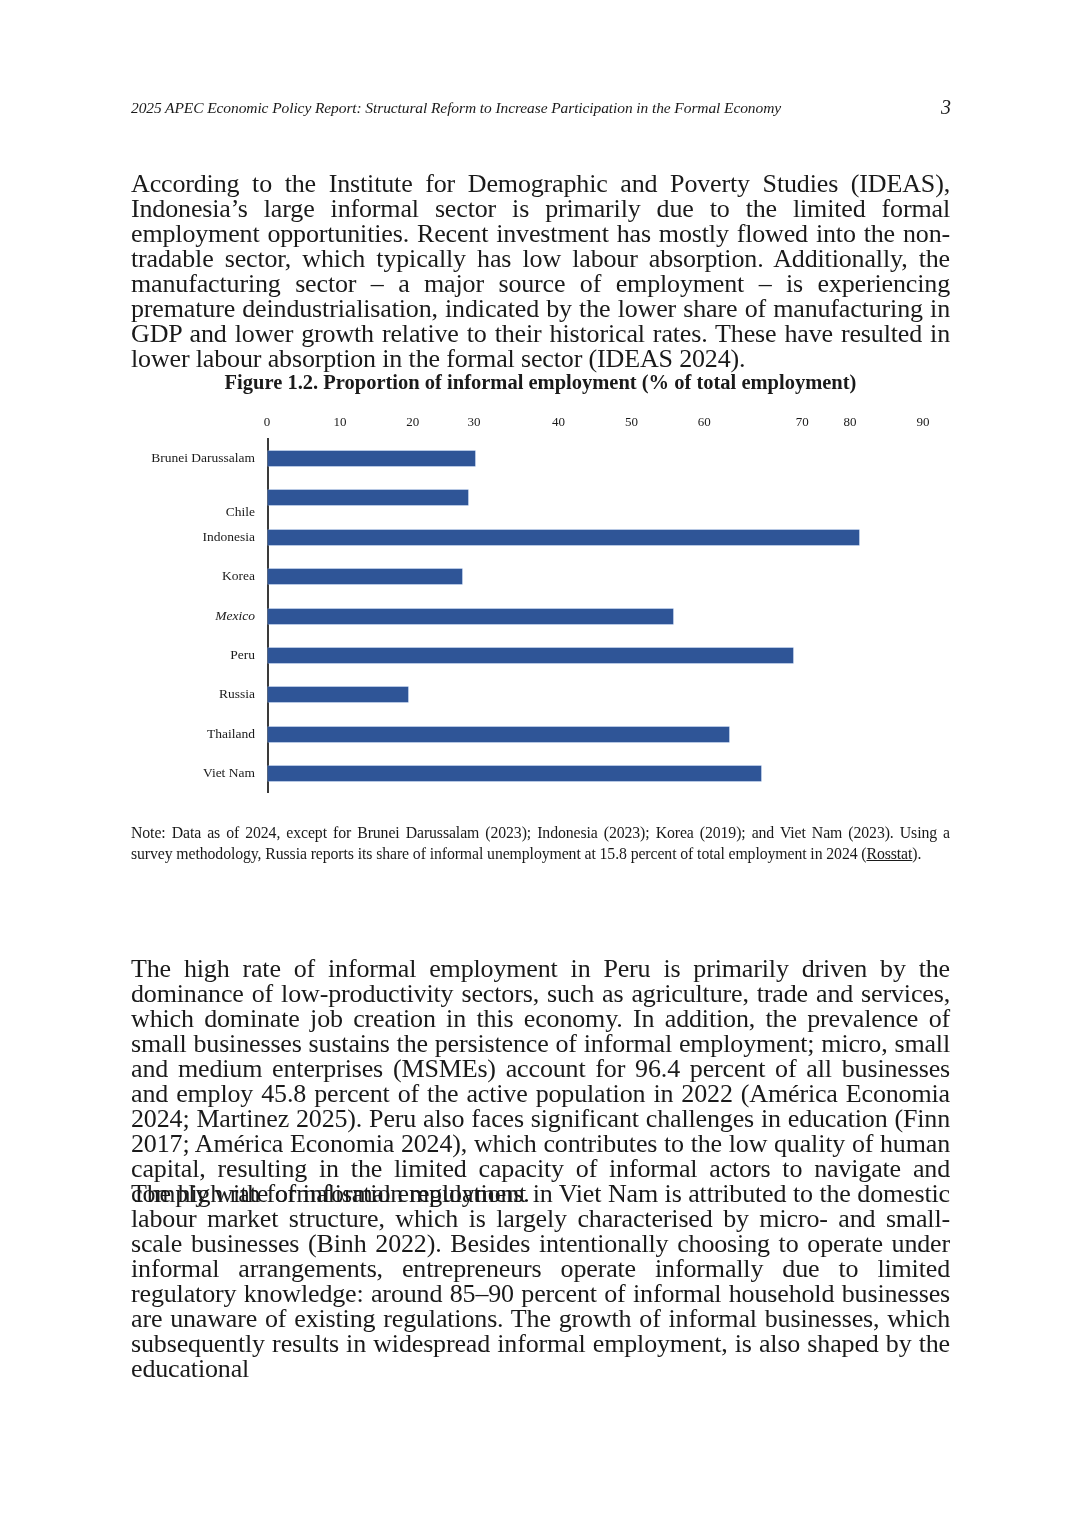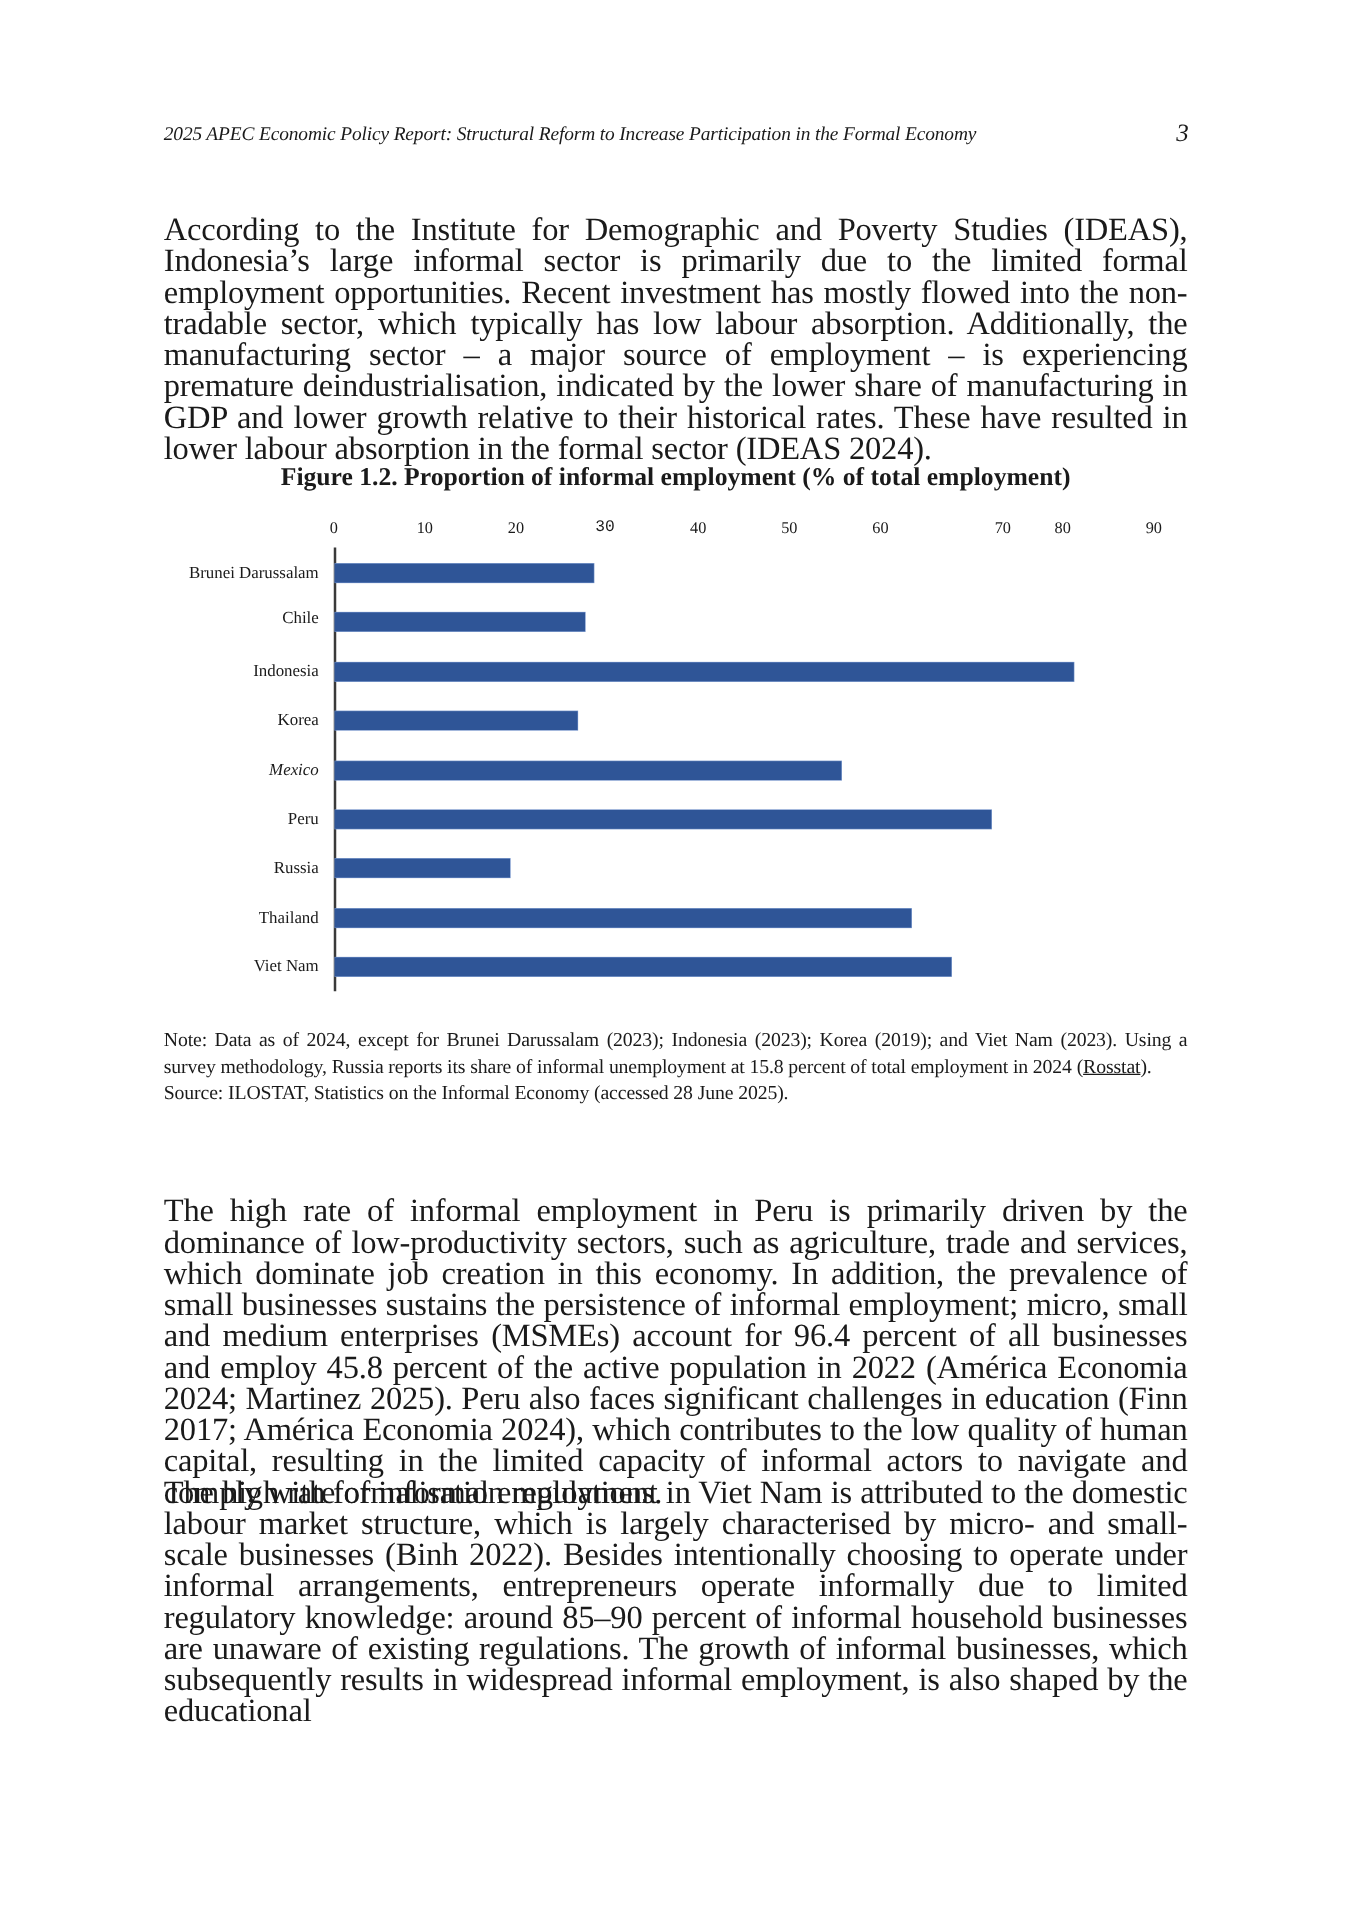--- a/index.html
+++ b/index.html
@@ -27,46 +27,45 @@
 
 <p class="para" style="top:171px;margin:0;">According to the Institute for Demographic and Poverty Studies (IDEAS), Indonesia’s large informal sector is primarily due to the limited formal employment opportunities. Recent investment has mostly flowed into the non-tradable sector, which typically has low labour absorption. Additionally, the manufacturing sector – a major source of employment – is experiencing premature deindustrialisation, indicated by the lower share of manufacturing in GDP and lower growth relative to their historical rates. These have resulted in lower labour absorption in the formal sector (IDEAS 2024).</p>
 
 <div class="fig-title">Figure 1.2. Proportion of informal employment (% of total employment)</div>
 
 <div class="chart" id="chart">
   <div class="axis"></div>
 <span class="tick" style="left: 136px;">0</span>
     <span class="tick" style="left: 208.889px;">10</span>
     <span class="tick" style="left: 281.778px;">20</span>
-    <span class="tick" style="left: 353px; font-family: Liberation Mono, monospace;">30</span>
+    <span class="tick" style="left: 343px;">30</span>
     <span class="tick" style="left: 427.556px;">40</span>
     <span class="tick" style="left: 500.444px;">50</span>
     <span class="tick" style="left: 573.333px;">60</span>
     <span class="tick" style="left: 646.222px; margin-left: 25px;">70</span>
     <span class="tick" style="left: 719.111px;">80</span>
     <span class="tick" style="left: 792px;">90</span>
     <span class="cat" style="top: 42px;">Brunei Darussalam</span>
     <div class="bar" style="top: 43px; width: 207.004px; background: rgb(47, 85, 151);"></div>
-    <span class="cat" style="top: 78px;">Chile</span>
+    <span class="cat" style="top: 96px;">Chile</span>
     <div class="bar" style="top: 82.4px; width: 199.716px; background: rgb(47, 85, 151);"></div>
     <span class="cat" style="top: 120.8px;">Indonesia</span>
     <div class="bar" style="top: 121.8px; width: 591.129px; background: rgb(47, 85, 151);"></div>
     <span class="cat" style="top: 160.2px;">Korea</span>
     <div class="bar" style="top: 161.2px; width: 193.884px; background: rgb(47, 85, 151);"></div>
     <span class="cat" style="top: 199.6px; font-style: italic;">Mexico</span>
     <div class="bar" style="top: 200.6px; width: 405.262px; background: rgb(47, 85, 151);"></div>
     <span class="cat" style="top: 239px;">Peru</span>
     <div class="bar" style="top: 240px; width: 524.8px; background: rgb(47, 85, 151);"></div>
     <span class="cat" style="top: 278.4px;">Russia</span>
     <div class="bar" style="top: 279.4px; width: 139.947px; background: rgb(47, 85, 151);"></div>
     <span class="cat" style="top: 317.8px;">Thailand</span>
     <div class="bar" style="top: 318.8px; width: 460.658px; background: rgb(47, 85, 151);"></div>
     <span class="cat" style="top: 357.2px;">Viet Nam</span>
     <div class="bar" style="top: 358.2px; width: 492.729px; background: rgb(47, 85, 151);"></div>
   </div>
 
 <div class="note">
   <span>Note: Data as of 2024, except for Brunei Darussalam (2023); Indonesia (2023); Korea (2019); and Viet Nam (2023). Using a survey methodology, Russia reports its share of informal unemployment at 15.8 percent of total employment in 2024 (</span><a>Rosstat</a><span>).</span><br>
-  <span>Source: ILOSTAT, Statistics on the Informal Economy (accessed 28 June 2025).</span>
 </div>
 
 <p class="para" style="top:956px;margin:0;">The high rate of informal employment in Peru is primarily driven by the dominance of low-productivity sectors, such as agriculture, trade and services, which dominate job creation in this economy. In addition, the prevalence of small businesses sustains the persistence of informal employment; micro, small and medium enterprises (MSMEs) account for 96.4 percent of all businesses and employ 45.8 percent of the active population in 2022 (América Economia 2024; Martinez 2025). Peru also faces significant challenges in education (Finn 2017; América Economia 2024), which contributes to the low quality of human capital, resulting in the limited capacity of informal actors to navigate and comply with formalisation regulations.</p>
 <p class="para" style="top:1181px;margin:0;">The high rate of informal employment in Viet Nam is attributed to the domestic labour market structure, which is largely characterised by micro- and small-scale businesses (Binh 2022). Besides intentionally choosing to operate under informal arrangements, entrepreneurs operate informally due to limited regulatory knowledge: around 85–90 percent of informal household businesses are unaware of existing regulations. The growth of informal businesses, which subsequently results in widespread informal employment, is also shaped by the educational</p>
 
 </body></html>

